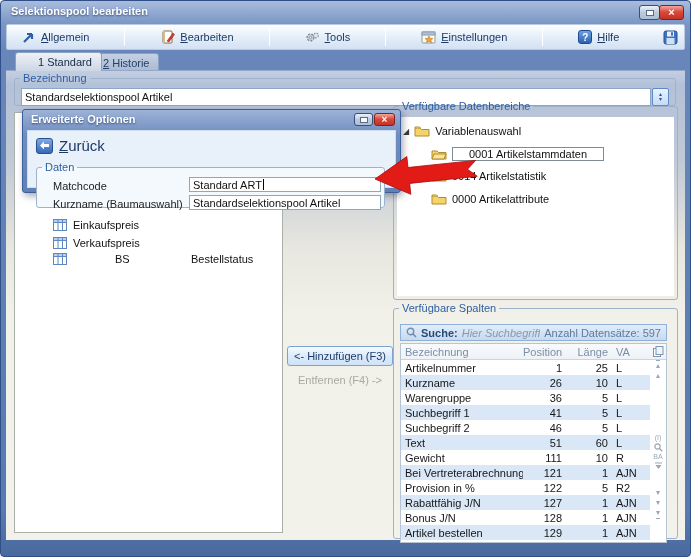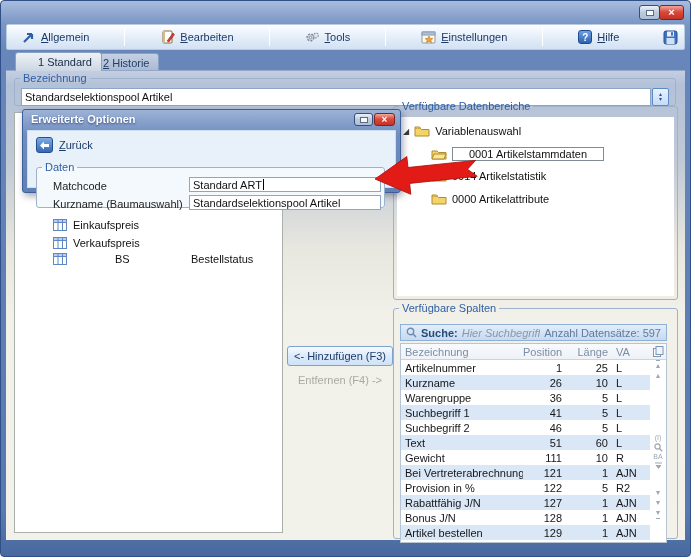--- a/index.html
+++ b/index.html
@@ -69,35 +69,36 @@
   .tinytxt{font-size:7px;letter-spacing:0;}
   .gap1{height:52px;} .gap2{height:18px;}
   
   .dlg{position:absolute;left:21px;top:108px;width:379px;height:84px;z-index:50;border:1px solid #3c5f9a;border-radius:3px;
        box-shadow:2px 3px 7px rgba(0,10,40,.35);background:linear-gradient(180deg,#9db2d6 0%,#6f8dc0 30%,#5f80b5 100%);}
   .dlg-title{position:absolute;left:8px;top:3px;color:#fff;font-weight:bold;font-size:11px;text-shadow:0 1px 2px rgba(15,35,80,.65);}
   .dlg .winbtn{top:3px;height:13px;}
   .dlg .btn-restore{right:27px;width:19px;}
   .dlg .btn-close{right:5px;width:21px;font-size:10px;}
   .dlg-body{position:absolute;left:4px;right:4px;top:20px;bottom:4px;background:#e8f0fa;border:1px solid #cdddf0;}
-  .backbtn{position:absolute;left:8px;top:6px;display:flex;align-items:center;gap:6px;font-size:11px;color:#1b3a66;cursor:pointer;}
+  .backbtn{position:absolute;left:8px;top:6px;display:flex;align-items:center;gap:6px;font-size:15px;color:#1b3a66;cursor:pointer;}
   .backico{width:17px;height:16px;border-radius:3px;background:linear-gradient(#7fabe4,#3568b6);border:1px solid #24508f;display:flex;align-items:center;justify-content:center;}
   .daten{position:absolute;left:8px;right:10px;top:30px;height:47px;background:#f4f9fd;border:1px solid #a5b8d2;border-radius:2px;}
   .daten legend{background:transparent;}
   .flabel{position:absolute;left:16px;font-size:11px;color:#222;}
   .finput{position:absolute;left:152px;width:192px;height:15px;}
   .caret{display:inline-block;width:1px;height:11px;background:#000;margin-left:1px;}
   
   svg{display:block;}
   .arrowwrap{position:absolute;left:372px;top:148px;z-index:60;pointer-events:none;}
 </style>
 </head>
 <body>
 
 <div class="win">
+  <div class="title">Selektionspool bearbeiten</div>
   <div class="winbtn btn-restore">
       <span class="box"></span>
     </div>
   <div class="winbtn btn-close">
       <span>×</span>
     </div>
 
   <div class="toolbar">
     <div class="tbitem">
       <span class="tbico">

